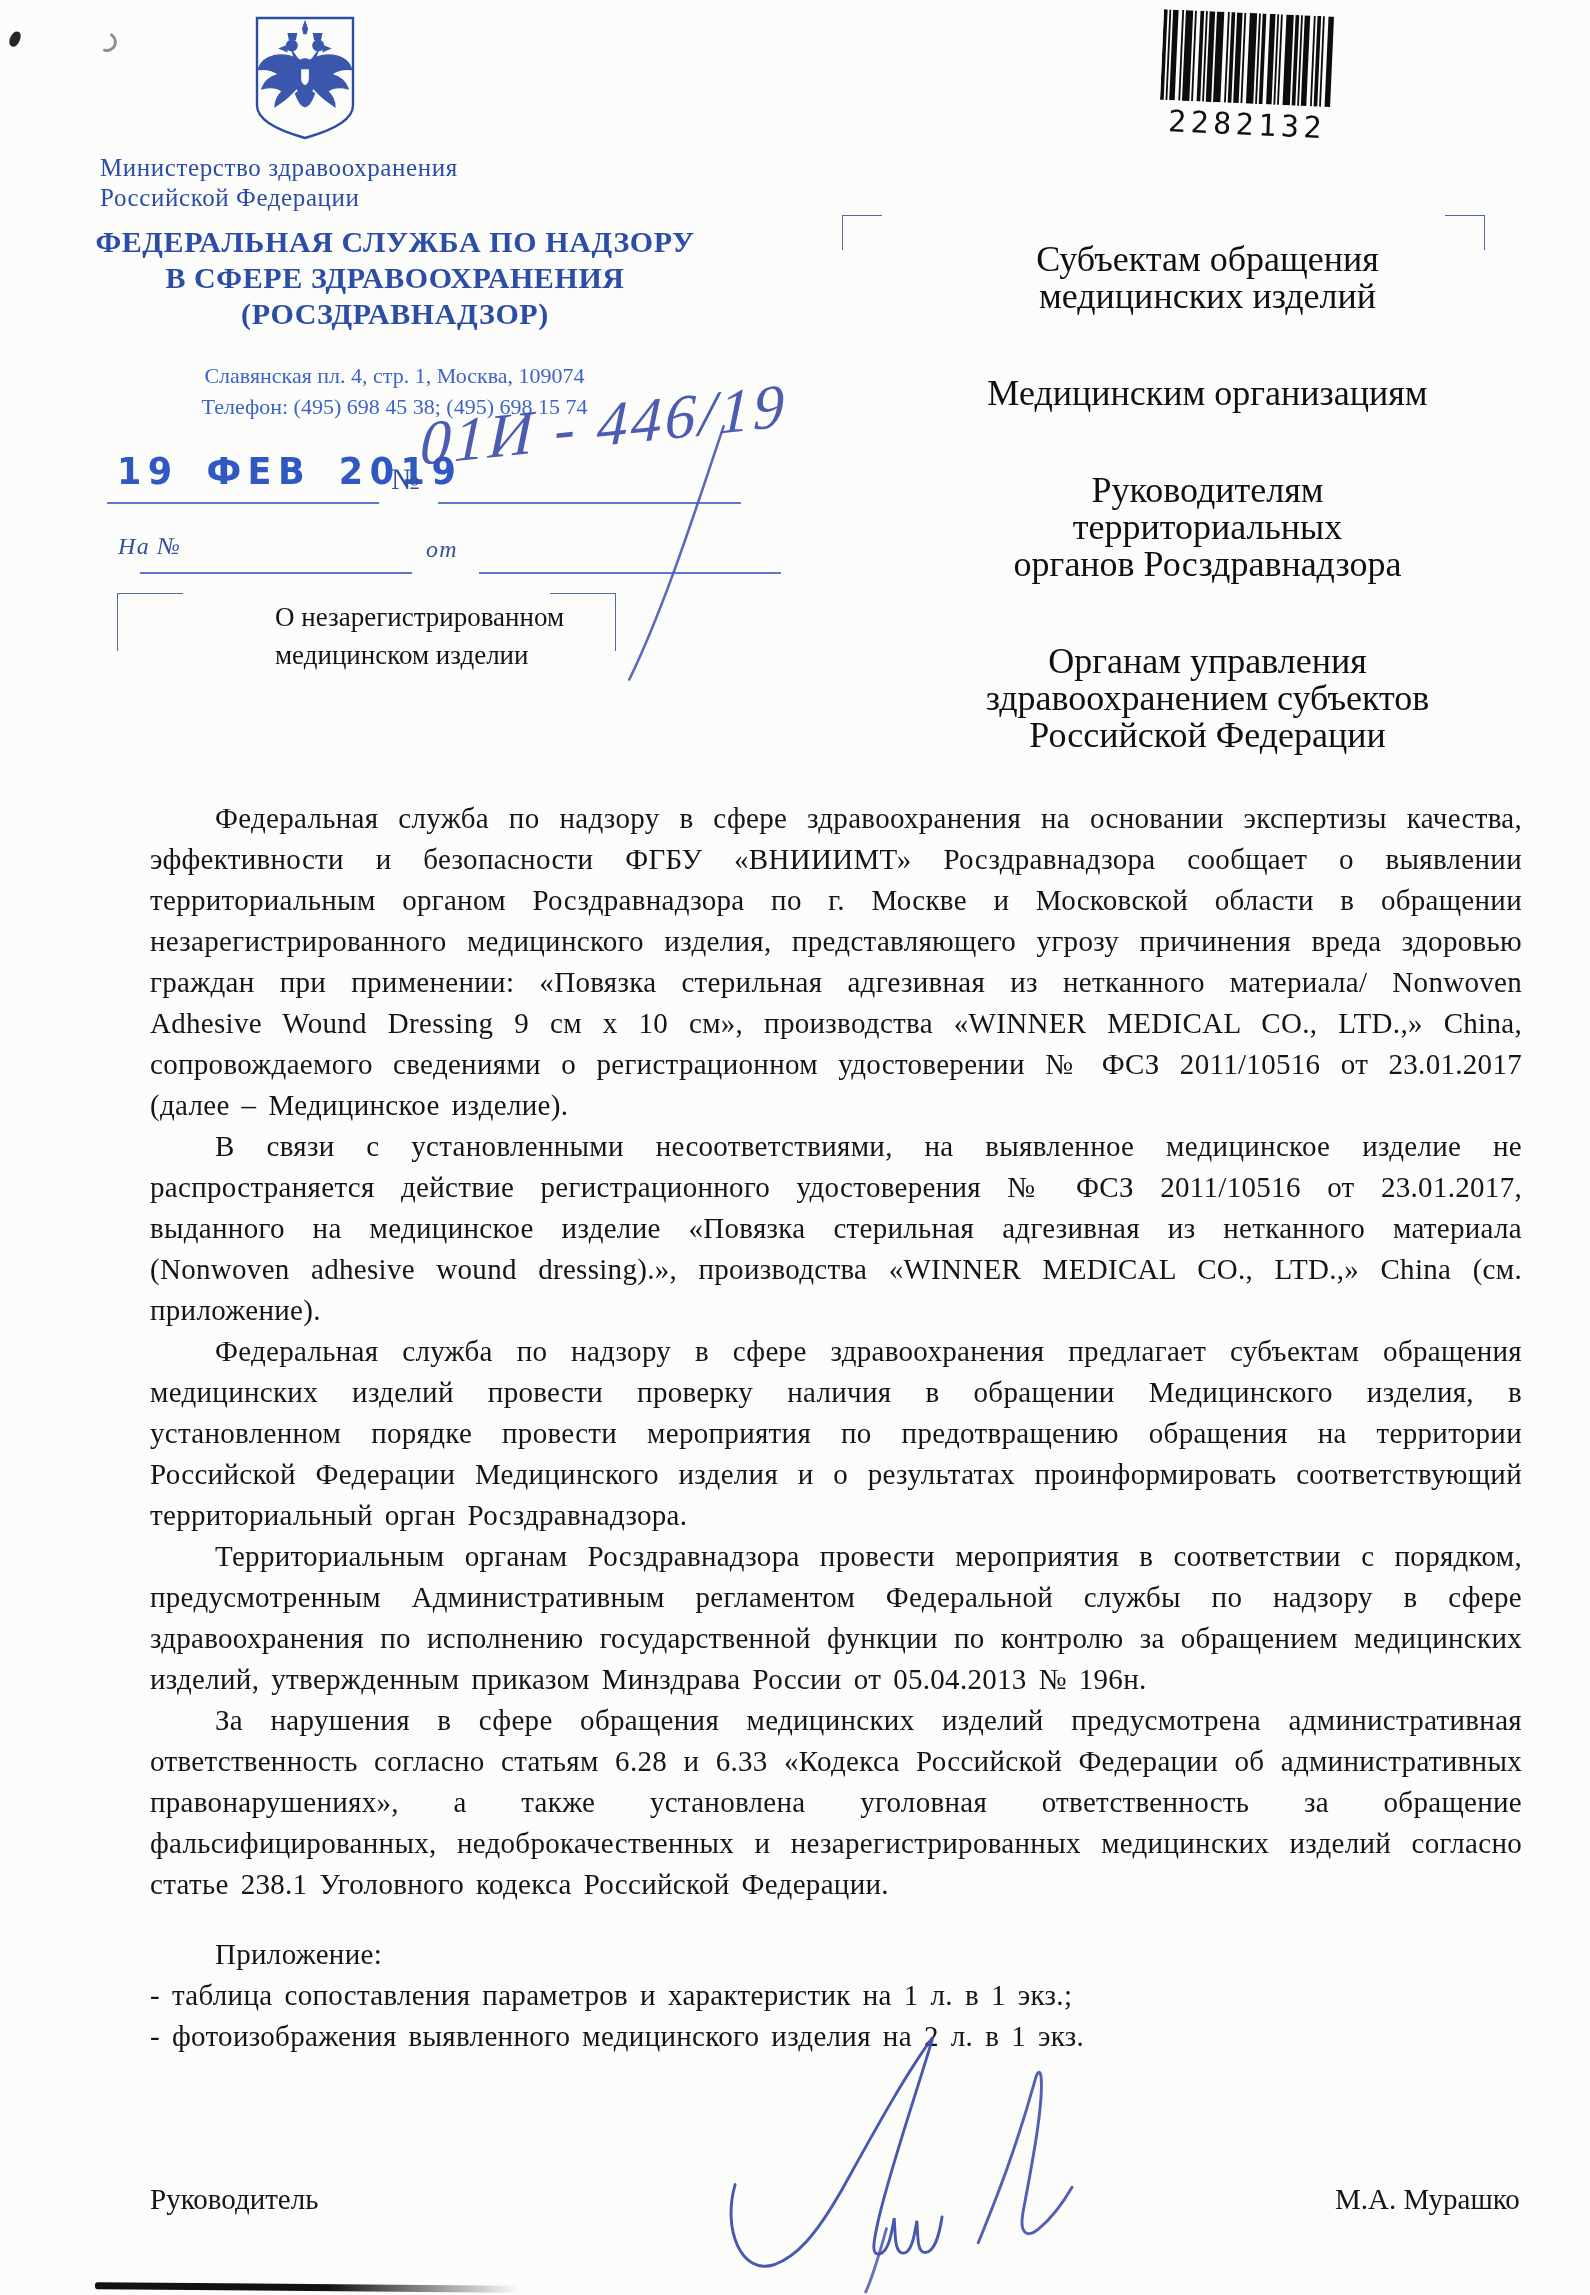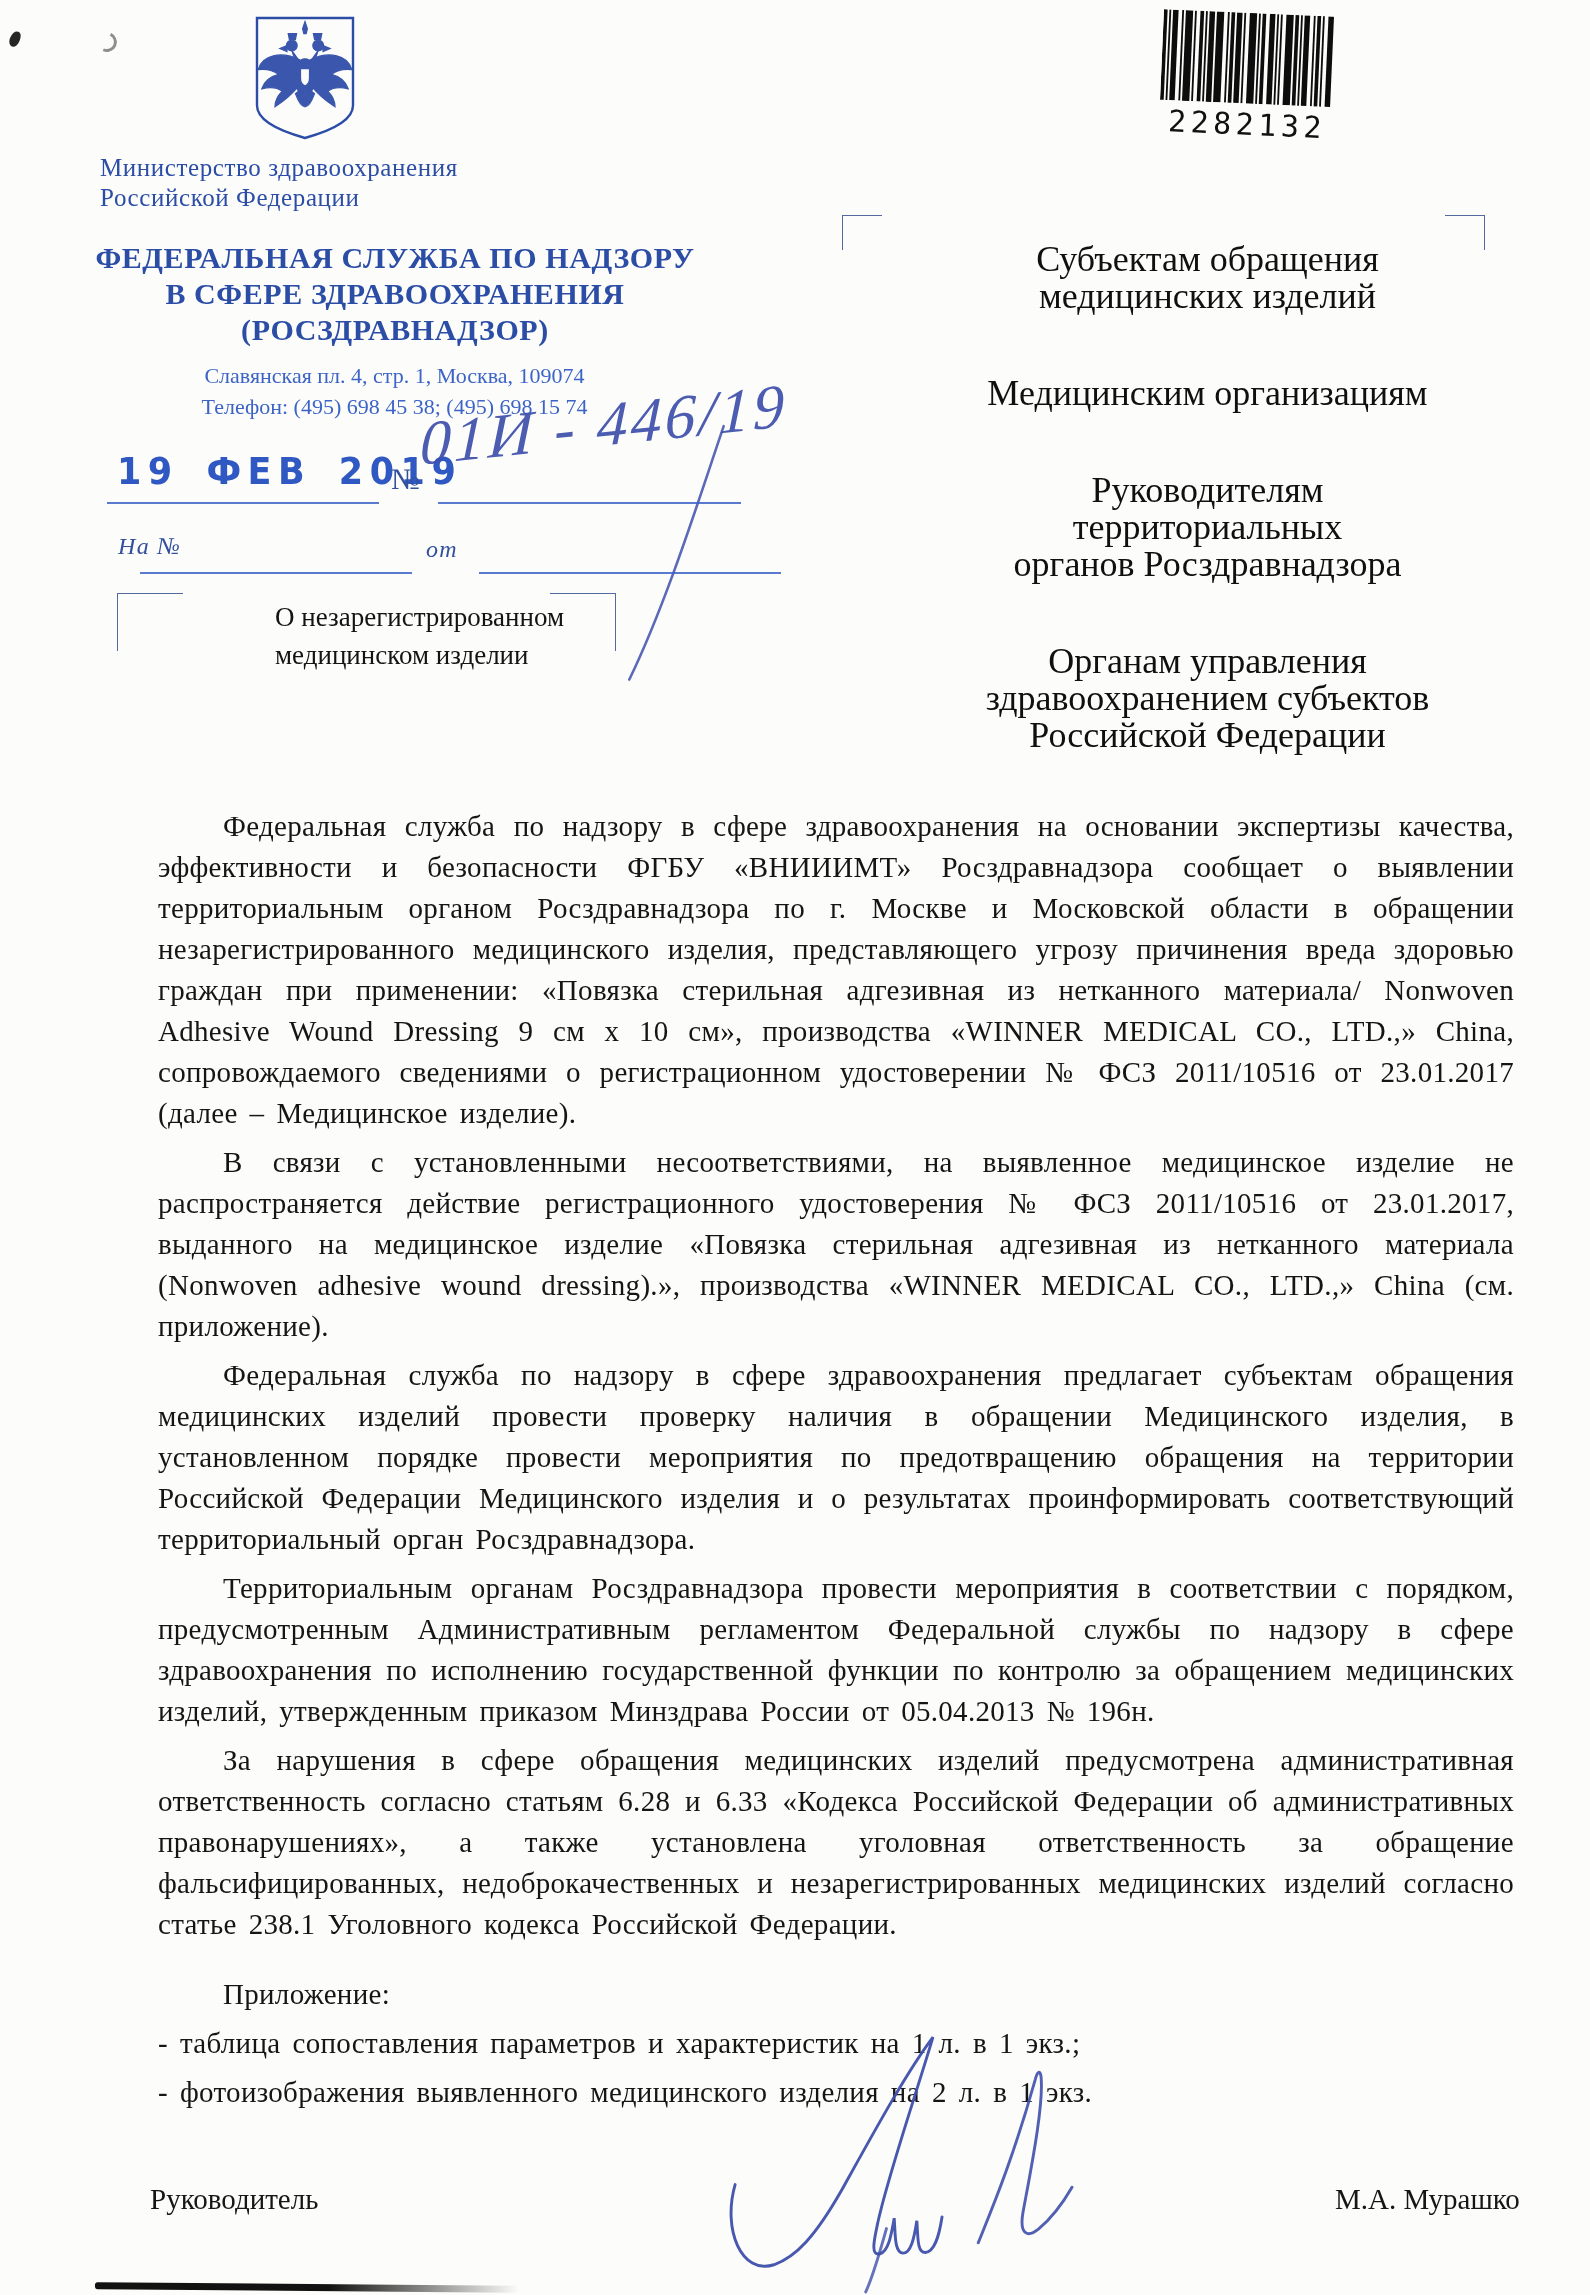--- a/index.html
+++ b/index.html
@@ -29,21 +29,21 @@
     transform:rotate(0.5deg);border-radius:2.6px;
   }
   
   .emblem{position:absolute;left:245px;top:14.2px;width:120px;height:128px;}
   .ministry{
     position:absolute;left:100px;top:153px;width:589px;
     font-weight:normal;font-size:25px;line-height:30px;
     color:var(--header-blue,#2b4da6);letter-spacing:0.6px;
   }
   .service{
-    position:absolute;left:81px;top:240px;width:628px;
+    position:absolute;left:81px;top:224px;width:628px;
     text-align:center;font-weight:bold;font-size:30px;line-height:36px;
     color:var(--header-blue,#2b4da6);letter-spacing:0.6px;
   }
   .addr{
     position:absolute;left:113px;top:360px;width:563px;
     text-align:center;font-size:22px;line-height:31px;
     color:var(--line-blue,#2e55b4);
   }
   
   .date-stamp{
@@ -83,21 +83,21 @@
     position:absolute;left:861px;top:241px;width:693px;
     text-align:center;font-size:36px;line-height:37px;color:#101010;
   }
   .recipients .group{margin-bottom:60px;}
   
   .body-text{
     position:absolute;left:150px;top:798px;width:1372px;
     font-size:29px;line-height:41px;text-align:justify;
     word-spacing:4.5px;letter-spacing:0.3px;color:#151515;
   }
-  .body-text p{margin:8px;text-indent:65px;}
+  .body-text p{margin:0;text-indent:65px;}
   .attachment{margin-top:28.5px;}
   .attachment .att-label{text-indent:65px;}
   .attachment .att-item{text-indent:0;}
   
   .sign-title{position:absolute;left:150px;top:2183px;font-size:29px;}
   .sign-name{position:absolute;left:1335px;top:2183px;font-size:29px;white-space:nowrap;}
   .sign-ink{position:absolute;left:717px;top:2024px;width:388px;height:272px;}
   
   .barcode{
     position:absolute;left:1164px;top:9px;width:176px;

